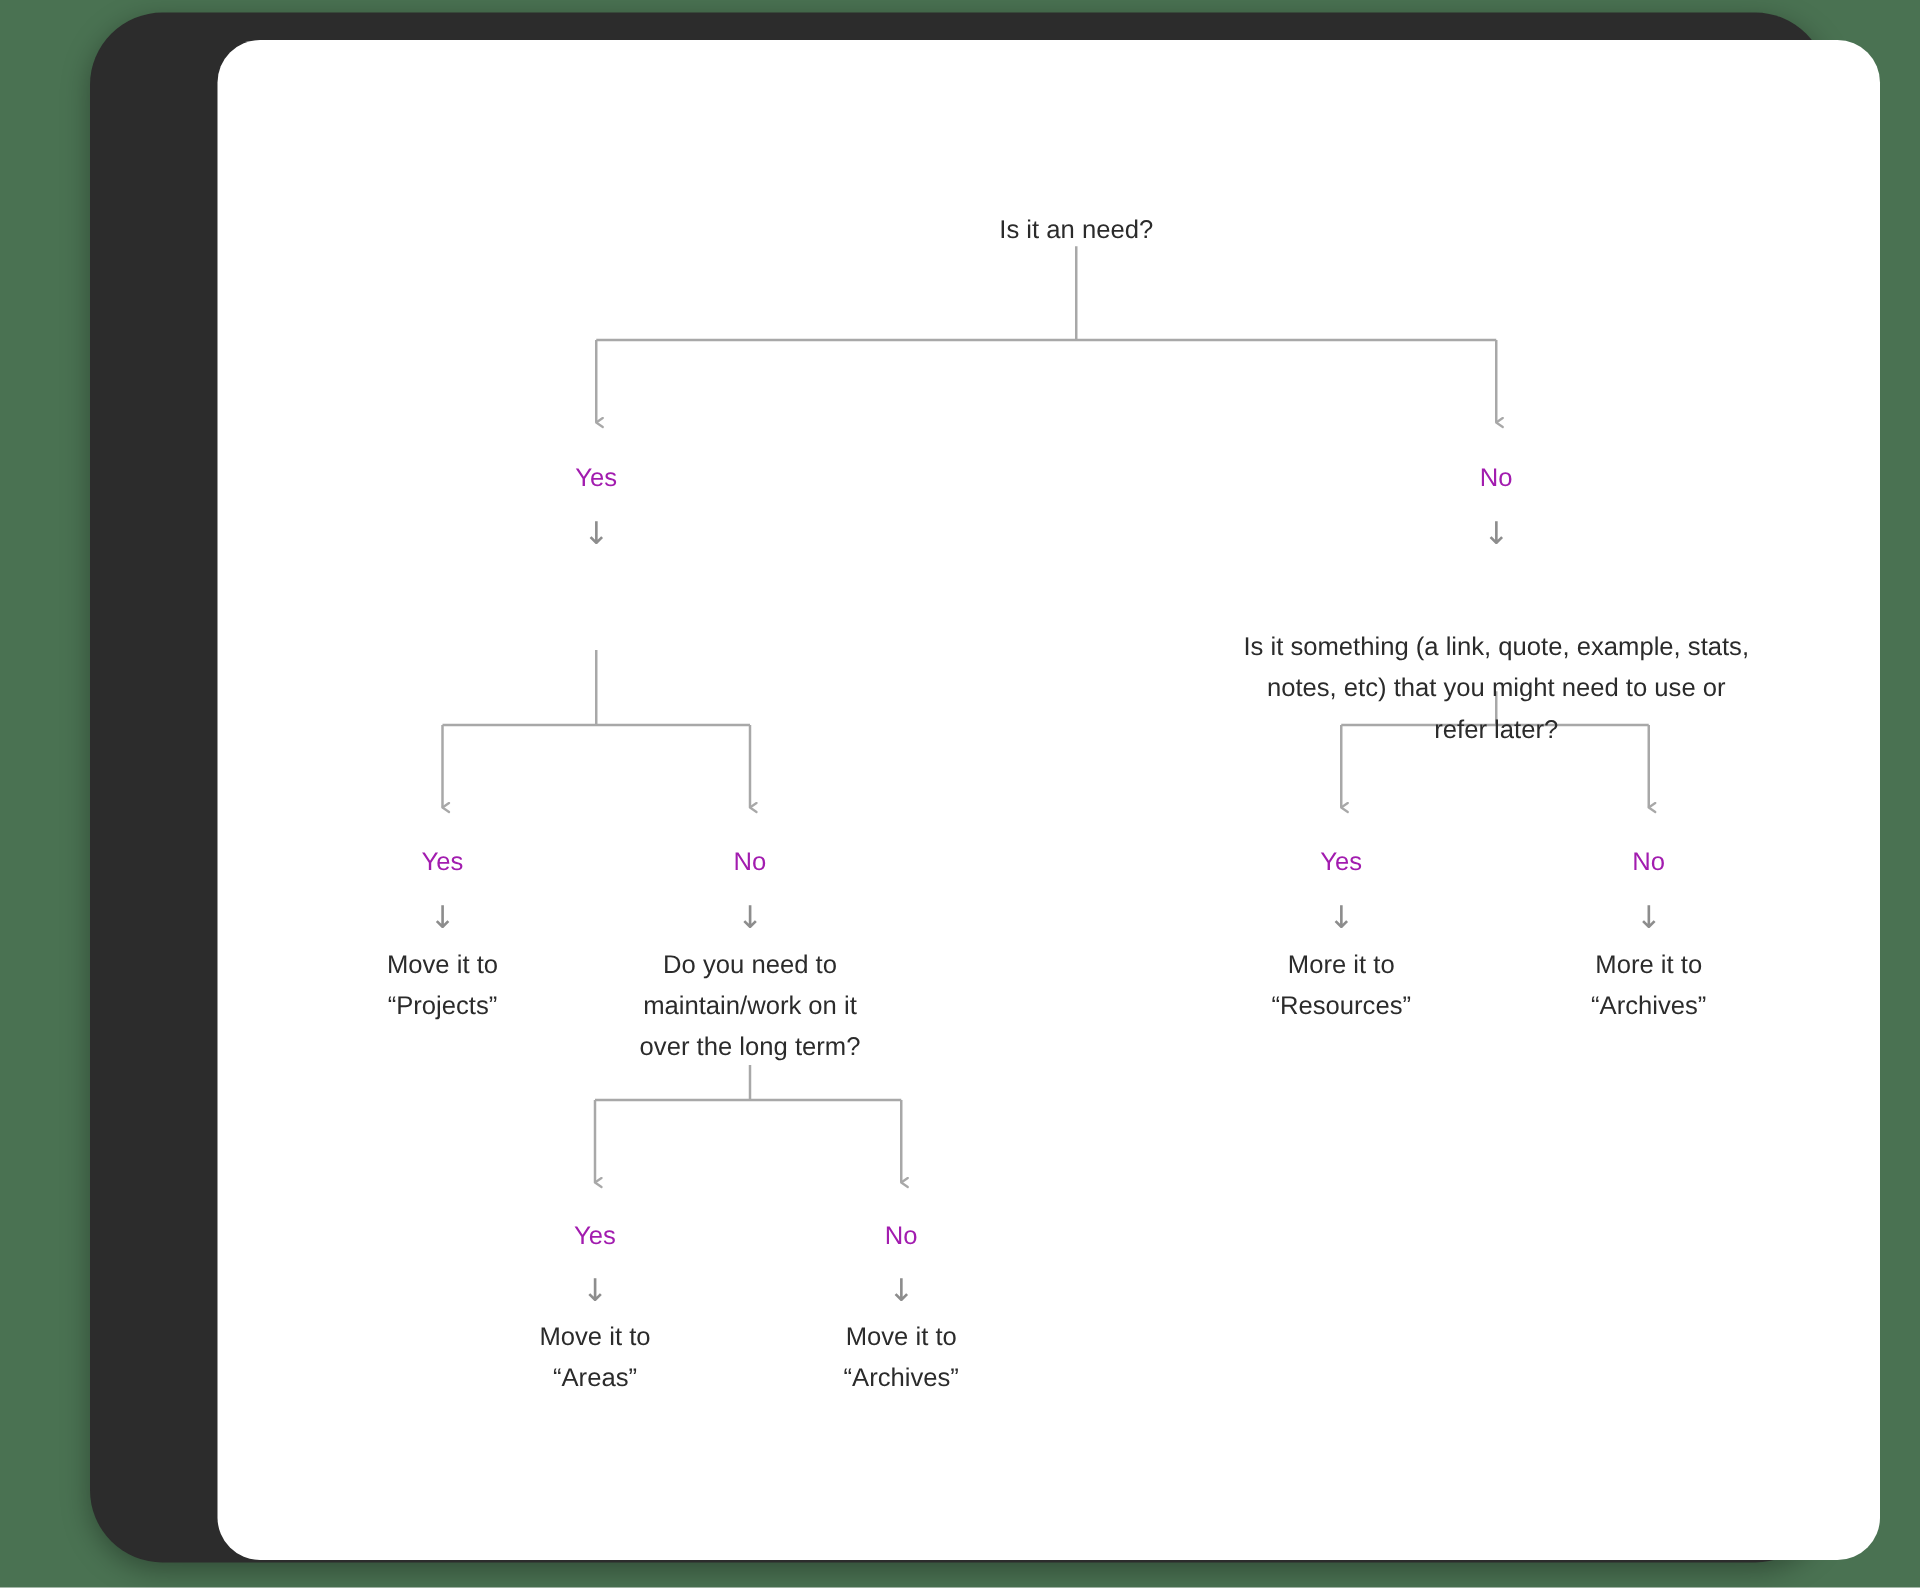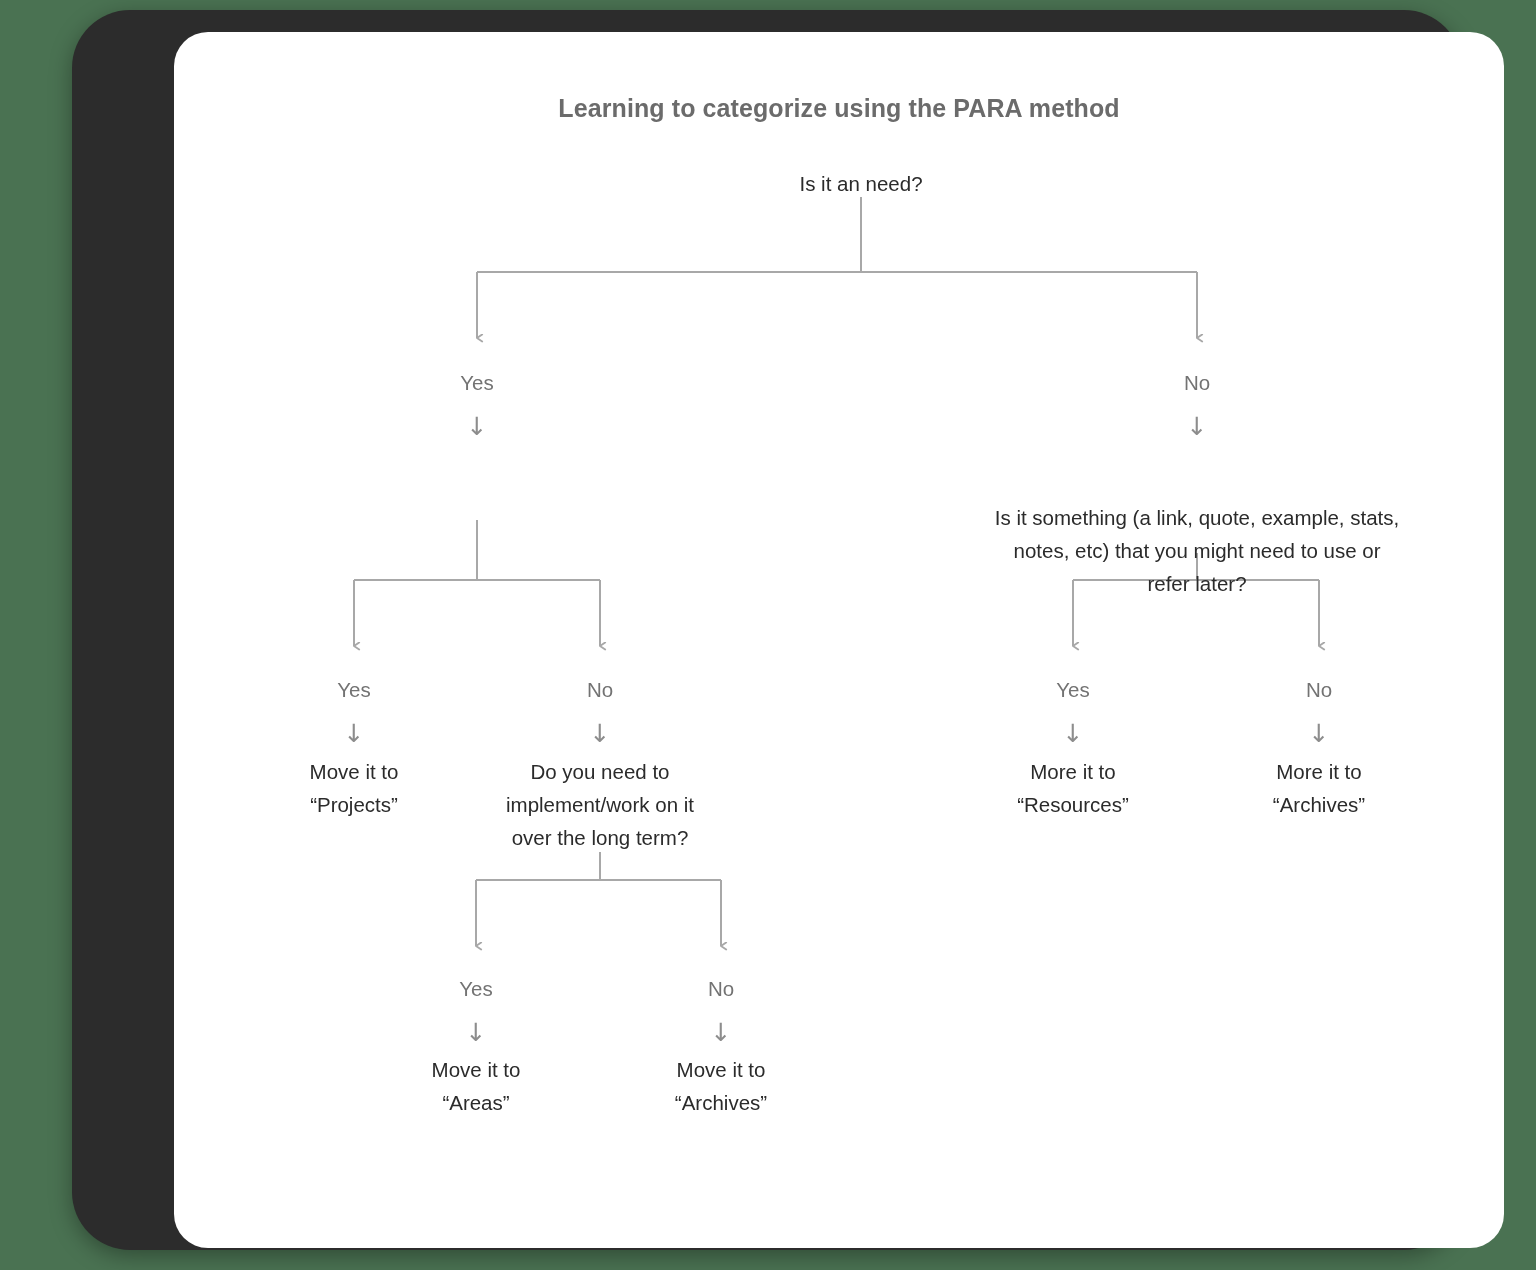--- a/index.html
+++ b/index.html
@@ -75,21 +75,21 @@
     text-align: center;
     color: #6b6b6b;
     font-size: 25px;
     font-weight: 700;
     letter-spacing: 0.1px;
   }
 
   .edge-label {
     position: absolute;
     text-align: center;
-    color: #737373;
+    color: #a21caf;
     font-size: 20.5px;
     line-height: 26px;
   }
 
   .arrow-glyph {
     position: absolute;
     text-align: center;
     color: #8d8d8d;
     font-size: 25px;
     line-height: 26px;
@@ -126,21 +126,20 @@
           <path d="M899,548 L899,614" marker-end="url(#arrowhead)"></path>
           <path d="M1145,548 L1145,614" marker-end="url(#arrowhead)"></path>
 
           <path d="M426,820 L426,848"></path>
           <path d="M302,848 L547,848"></path>
           <path d="M302,848 L302,914" marker-end="url(#arrowhead)"></path>
           <path d="M547,848 L547,914" marker-end="url(#arrowhead)"></path>
         </g>
       </svg>
 
-      <div class="chart-title">Learning to categorize using the PARA method</div>
 
       <div class="node" style="left:537px; top:135px; width:300px;">Is it an need?</div>
 
       <div class="edge-label" style="left:223px; top:338px; width:160px;">Yes</div>
       <div class="arrow-glyph" style="left:223px; top:382px; width:160px;">↓</div>
 
       <div class="edge-label" style="left:943px; top:338px; width:160px;">No</div>
       <div class="arrow-glyph" style="left:943px; top:382px; width:160px;">↓</div>
 
 
@@ -157,21 +156,21 @@
       <div class="edge-label" style="left:819px; top:645px; width:160px;">Yes</div>
       <div class="arrow-glyph" style="left:819px; top:689px; width:160px;">↓</div>
 
       <div class="edge-label" style="left:1065px; top:645px; width:160px;">No</div>
       <div class="arrow-glyph" style="left:1065px; top:689px; width:160px;">↓</div>
 
       <div class="node" style="left:80px; top:723px; width:200px;">Move it to
 “Projects”</div>
 
       <div class="node" style="left:311px; top:723px; width:230px;">Do you need to
-implement/work on it
+maintain/work on it
 over the long term?</div>
 
       <div class="node" style="left:799px; top:723px; width:200px;">More it to
 “Resources”</div>
 
       <div class="node" style="left:1045px; top:723px; width:200px;">More it to
 “Archives”</div>
 
       <div class="edge-label" style="left:222px; top:944px; width:160px;">Yes</div>
       <div class="arrow-glyph" style="left:222px; top:988px; width:160px;">↓</div>

